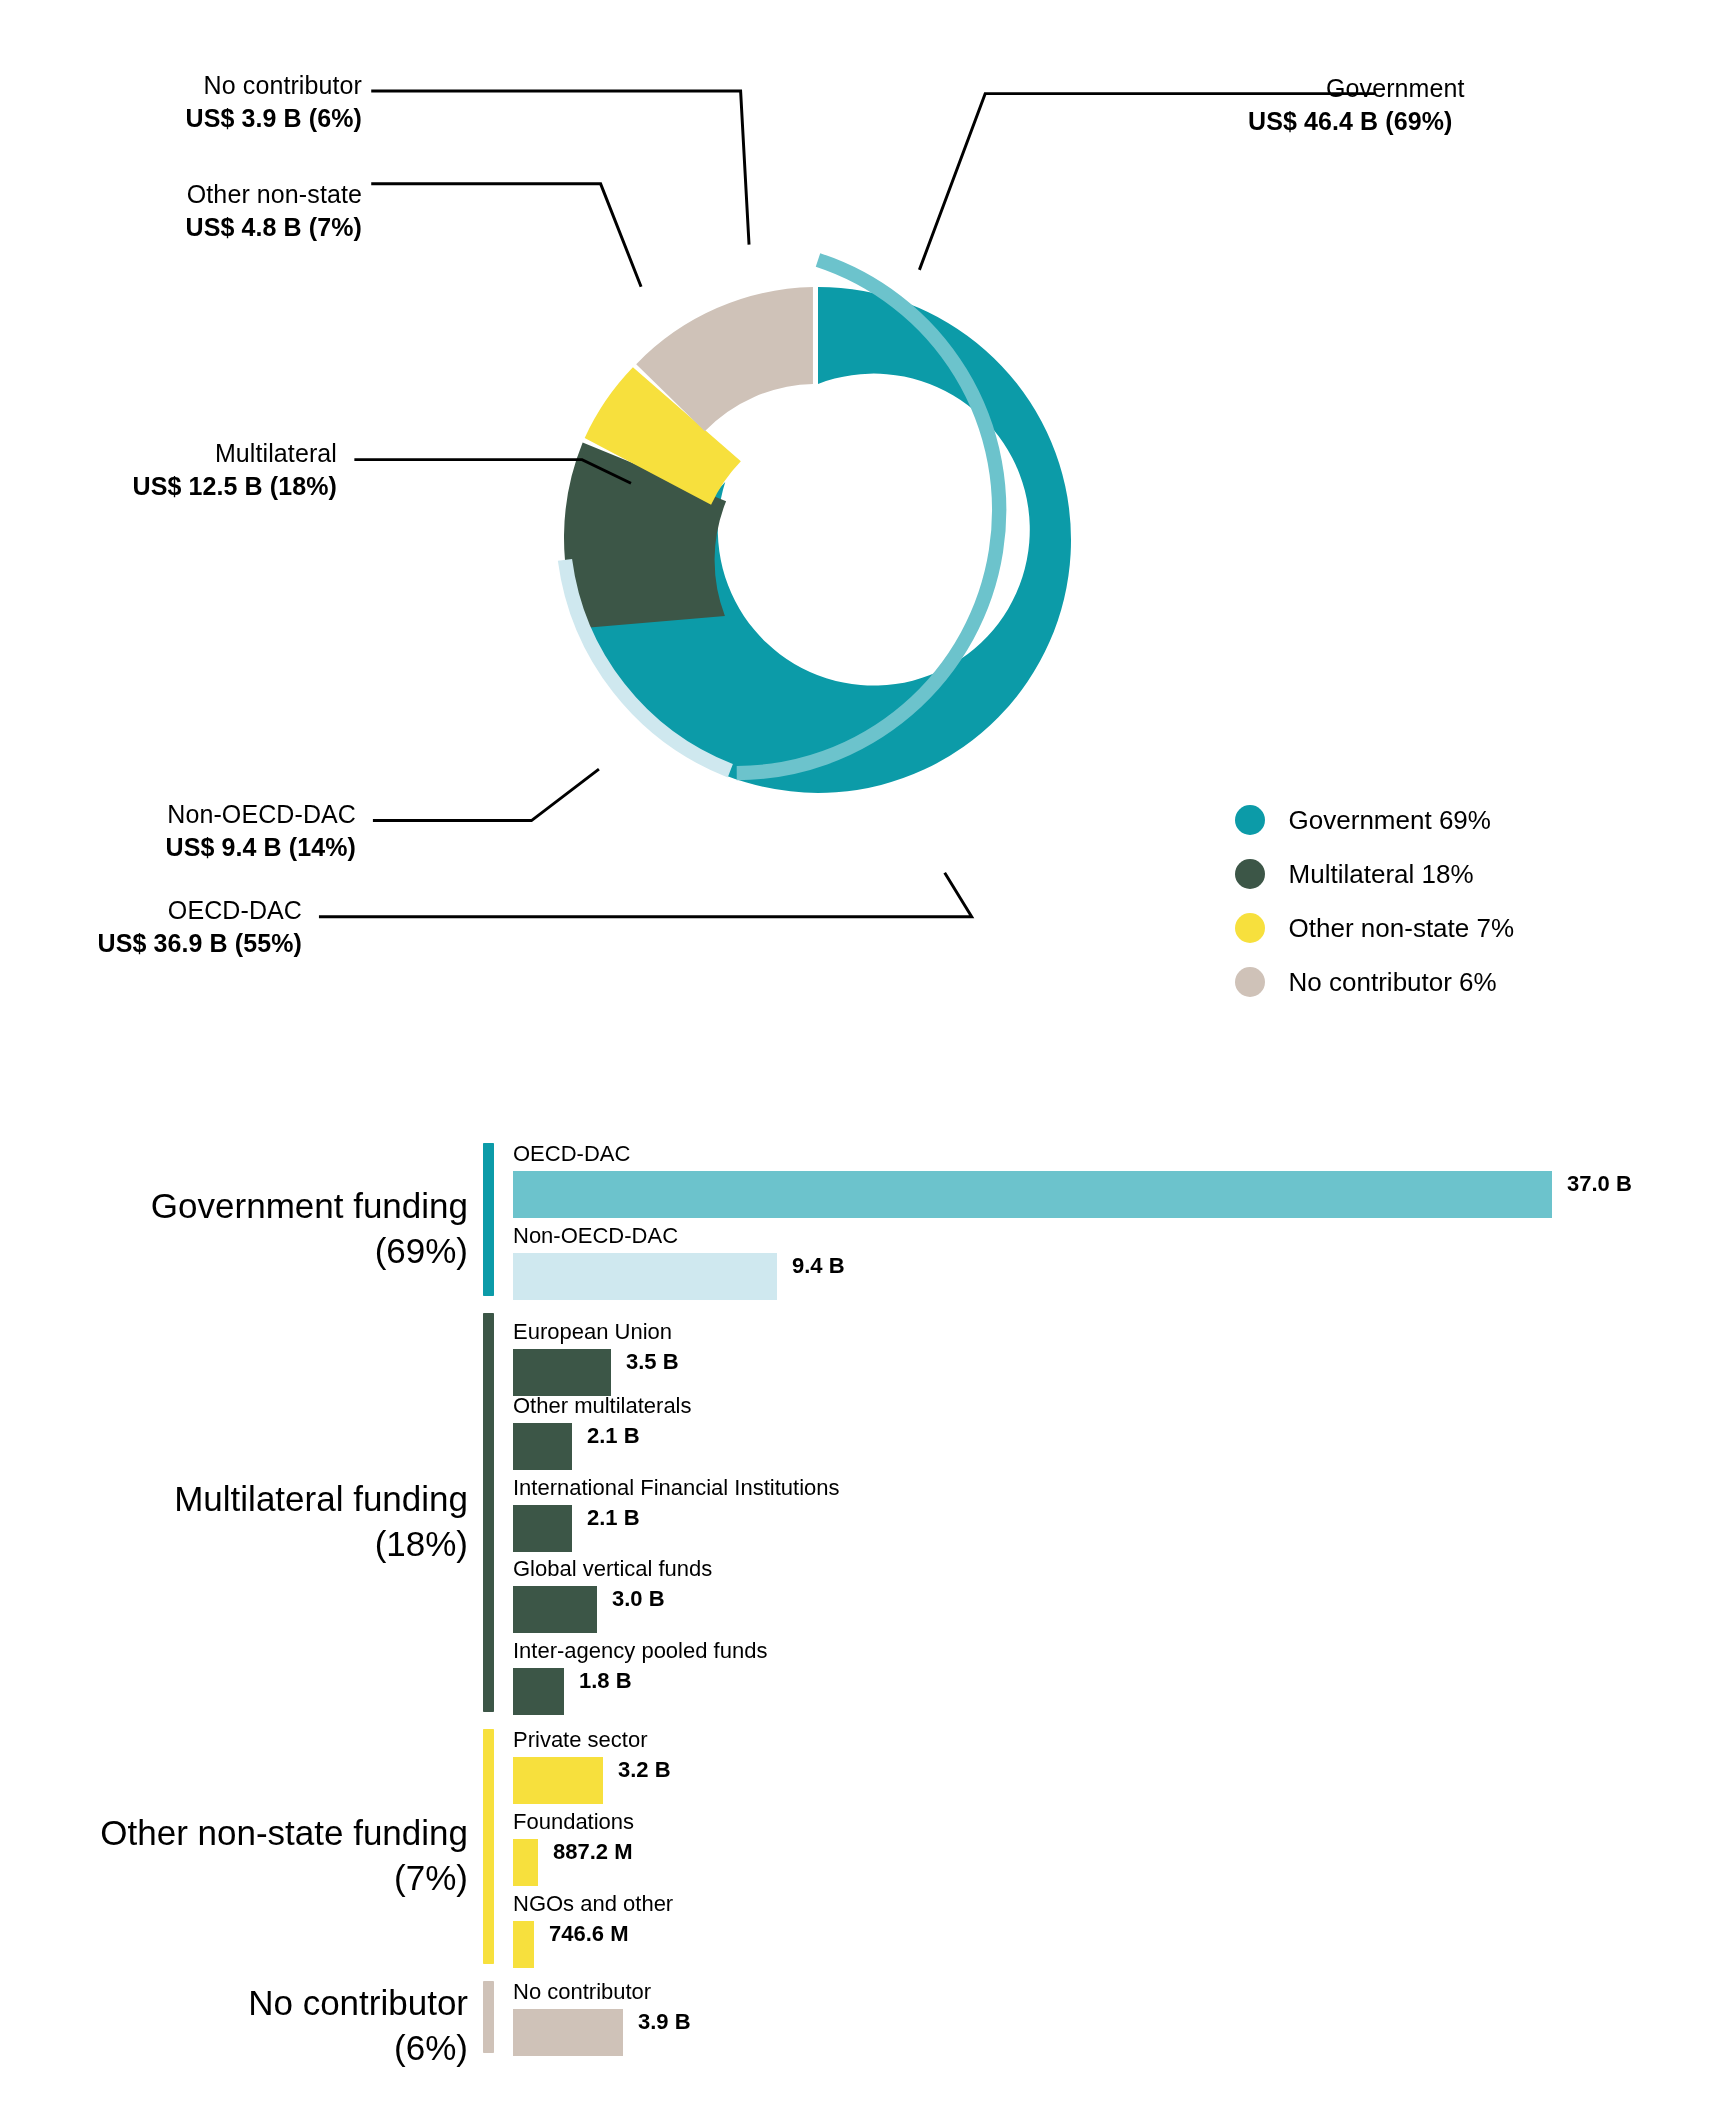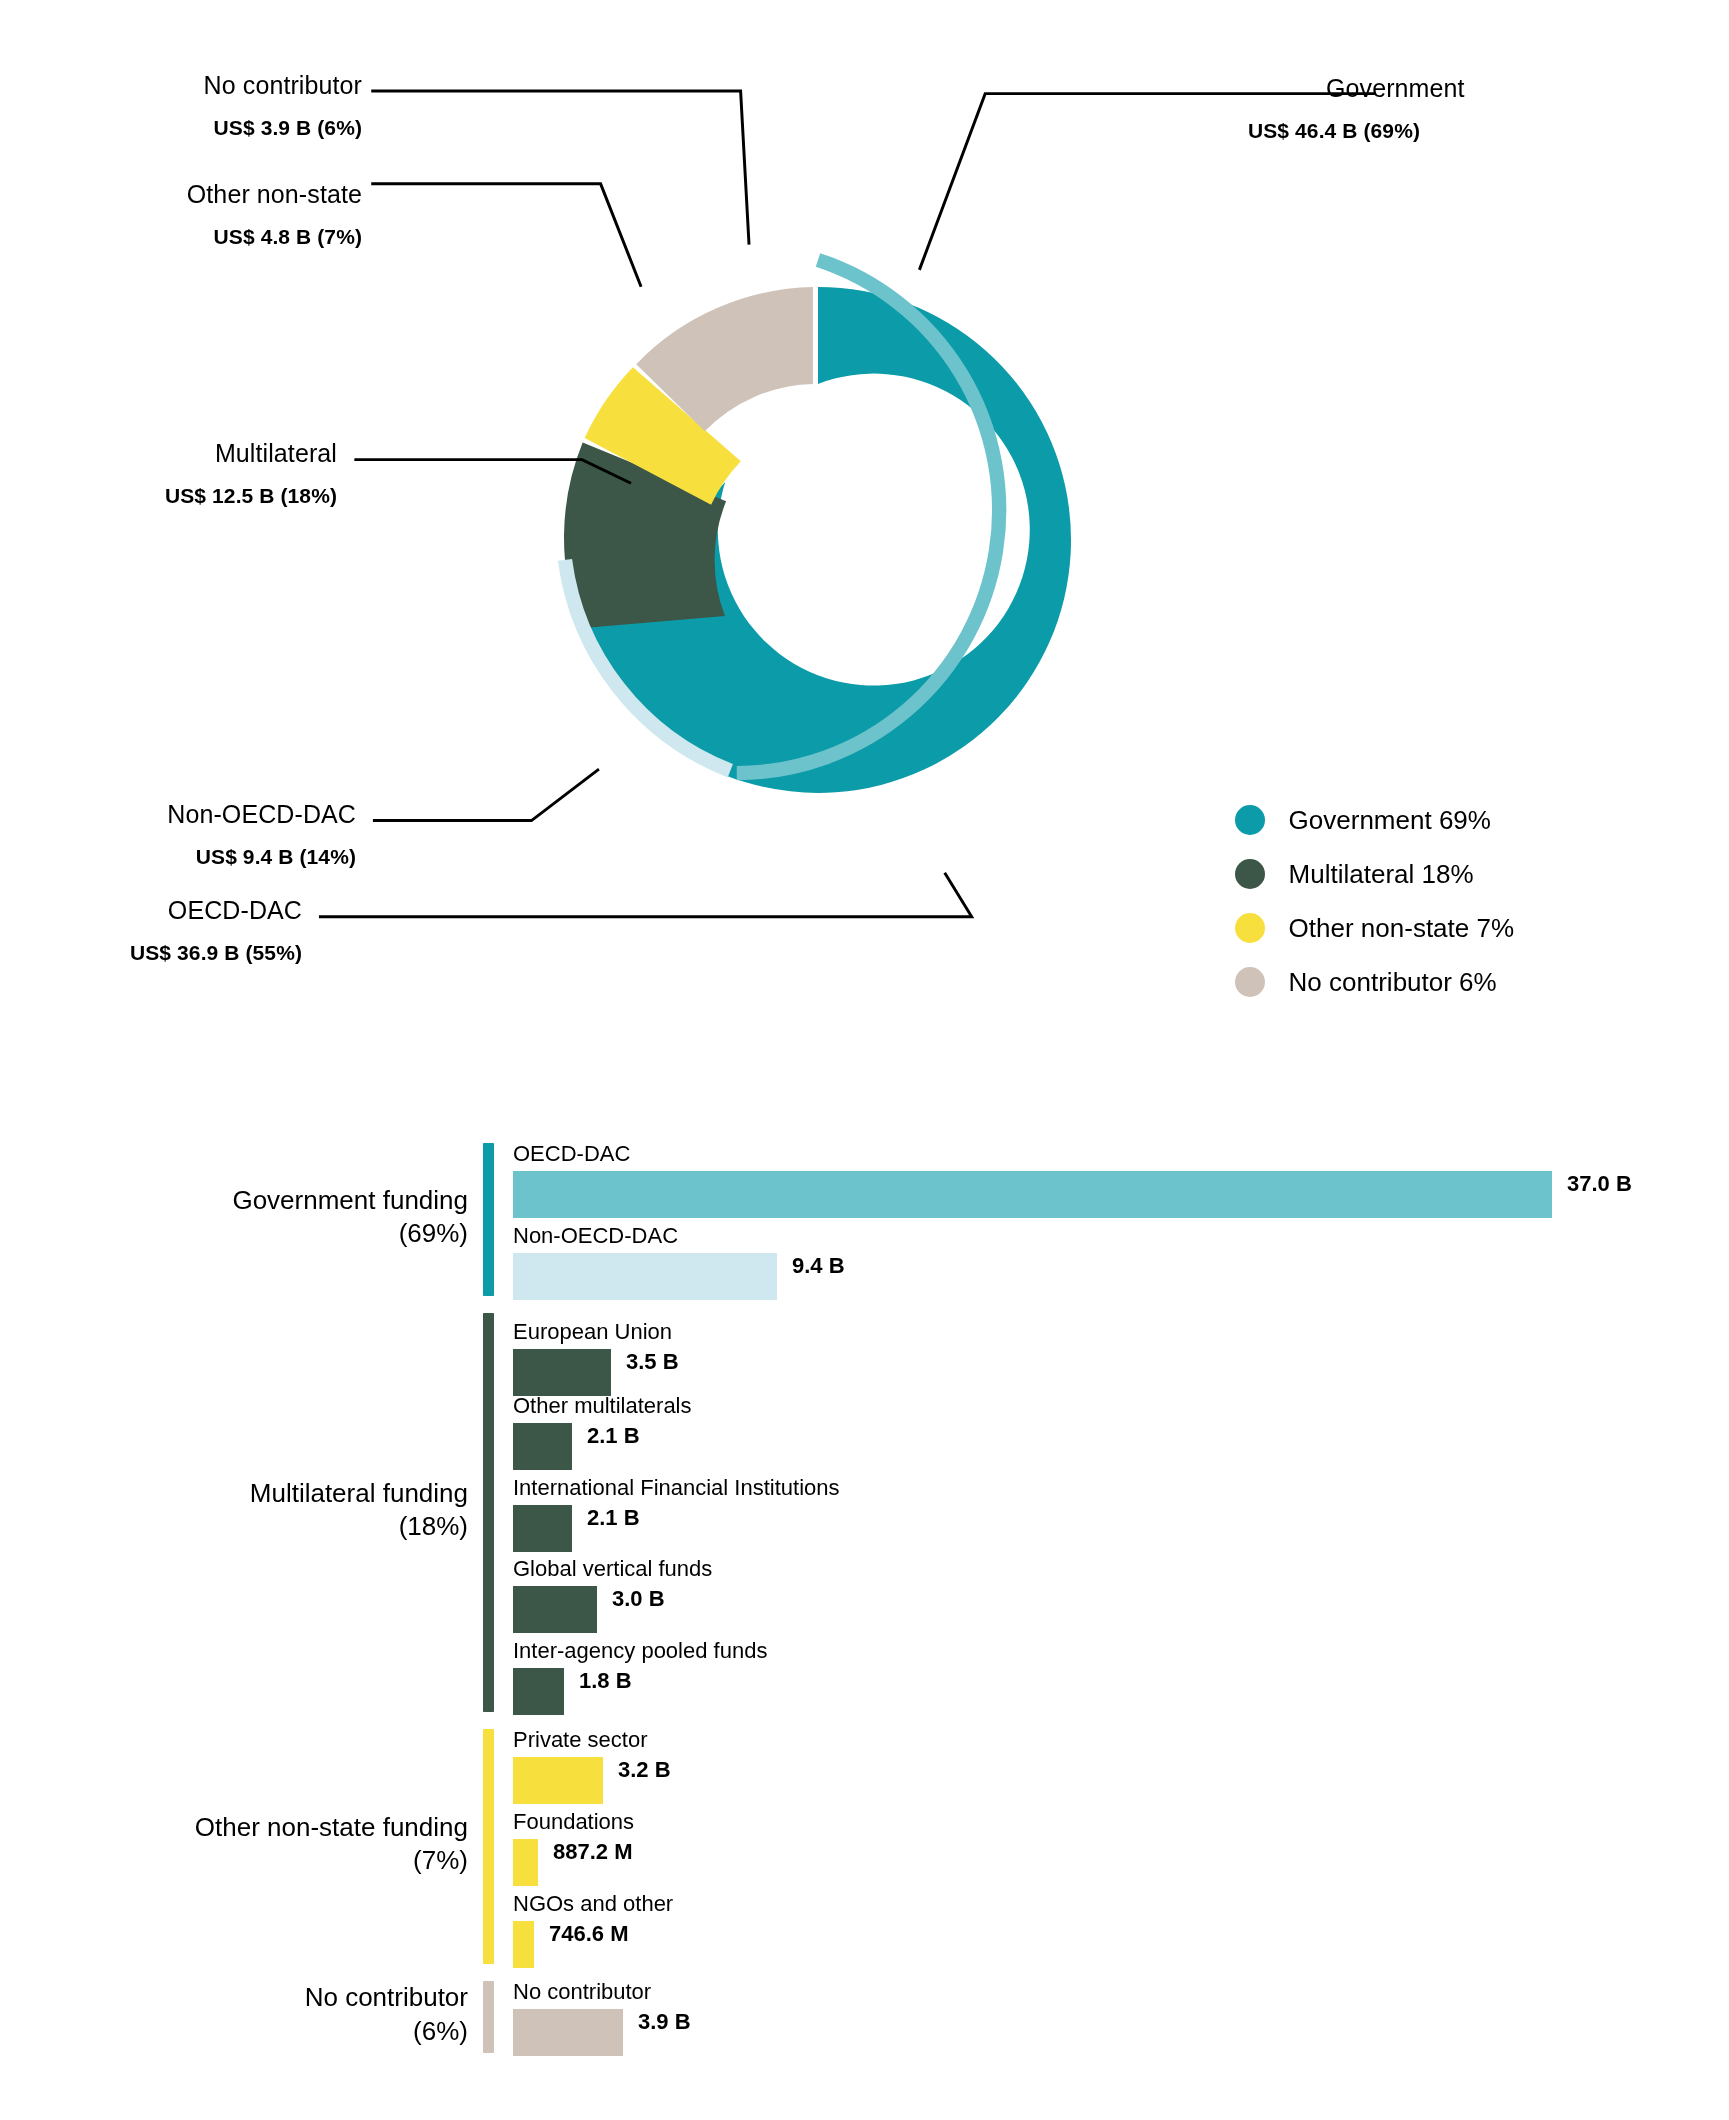--- a/index.html
+++ b/index.html
@@ -1,31 +1,31 @@
 <!DOCTYPE html>
 <html style="font-size:13.5px"><head>
 <meta charset="utf-8">
 <style>
   html,body{margin:0;padding:0;background:#ffffff;}
   body{width:1730px;height:2121px;position:relative;
        font-family:"Liberation Sans","DejaVu Sans",sans-serif;color:#000;}
   .lbl{position:absolute;text-align:right;line-height:1.30;}
   .lbl .t1{font-size:25px;font-weight:400;letter-spacing:0.1px;}
-  .lbl .t2{font-size:21px;font-weight:700;letter-spacing:0.1px;margin-top:12px;}
+  .lbl .t2{font-size:25px;font-weight:700;letter-spacing:0.1px;}
   #donut-wrap{position:absolute;left:447px;top:152px;width:742px;height:759px;}
   #leaders{position:absolute;left:0;top:0;width:1730px;height:1012px;pointer-events:none;}
   #legend{position:absolute;left:1235px;top:793px;}
   .lgrow{display:flex;align-items:center;height:54px;}
   .lgdot{width:30px;height:30px;border-radius:50%;flex:0 0 auto;}
   .lgtxt{font-size:26px;margin-left:23.6px;white-space:nowrap;}
   
   #barchart{position:absolute;left:0px;top:1143px;width:1730px;height:978px;}
   .grp{position:absolute;left:0;width:1730px;}
   .grpbar{position:absolute;left:483px;width:11px;border-radius:0.8px;}
-  .grplabel{position:absolute;width:405px;left:63px;text-align:right;font-size:26px;line-height:1.28;}
+  .grplabel{position:absolute;width:405px;left:63px;text-align:right;font-size:35px;line-height:1.28;}
   .row{position:absolute;left:513px;}
   .rowname{font-size:22px;line-height:1;margin-bottom:5.9px;white-space:nowrap;}
   .barline{display:flex;align-items:flex-start;}
   .bar{height:47px;}
   .barval{font-size:22px;font-weight:700;margin-left:15px;white-space:nowrap;}
 </style>
 </head>
 <body>
 
 <div id="donut-wrap">

